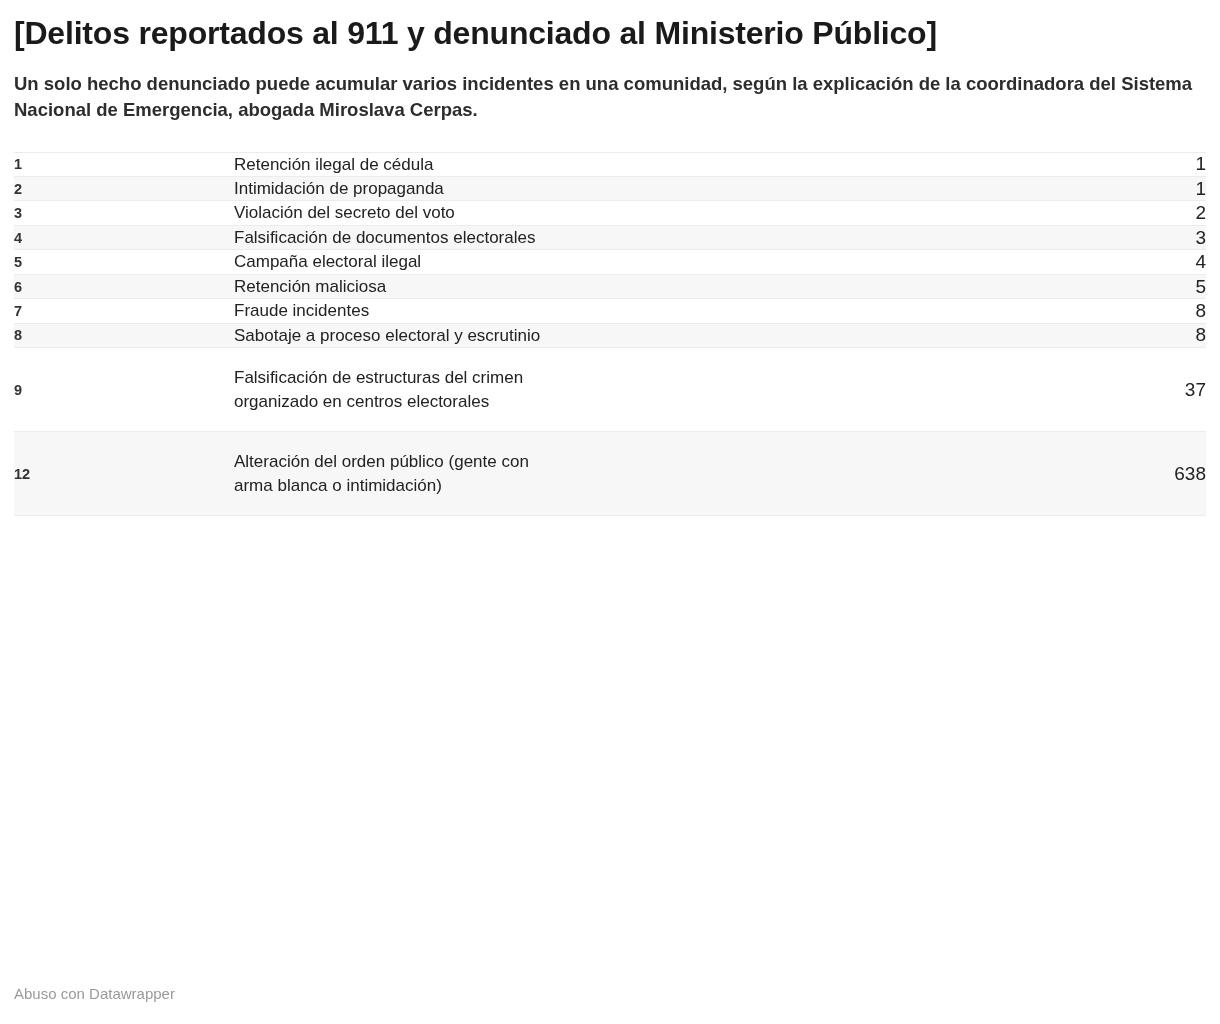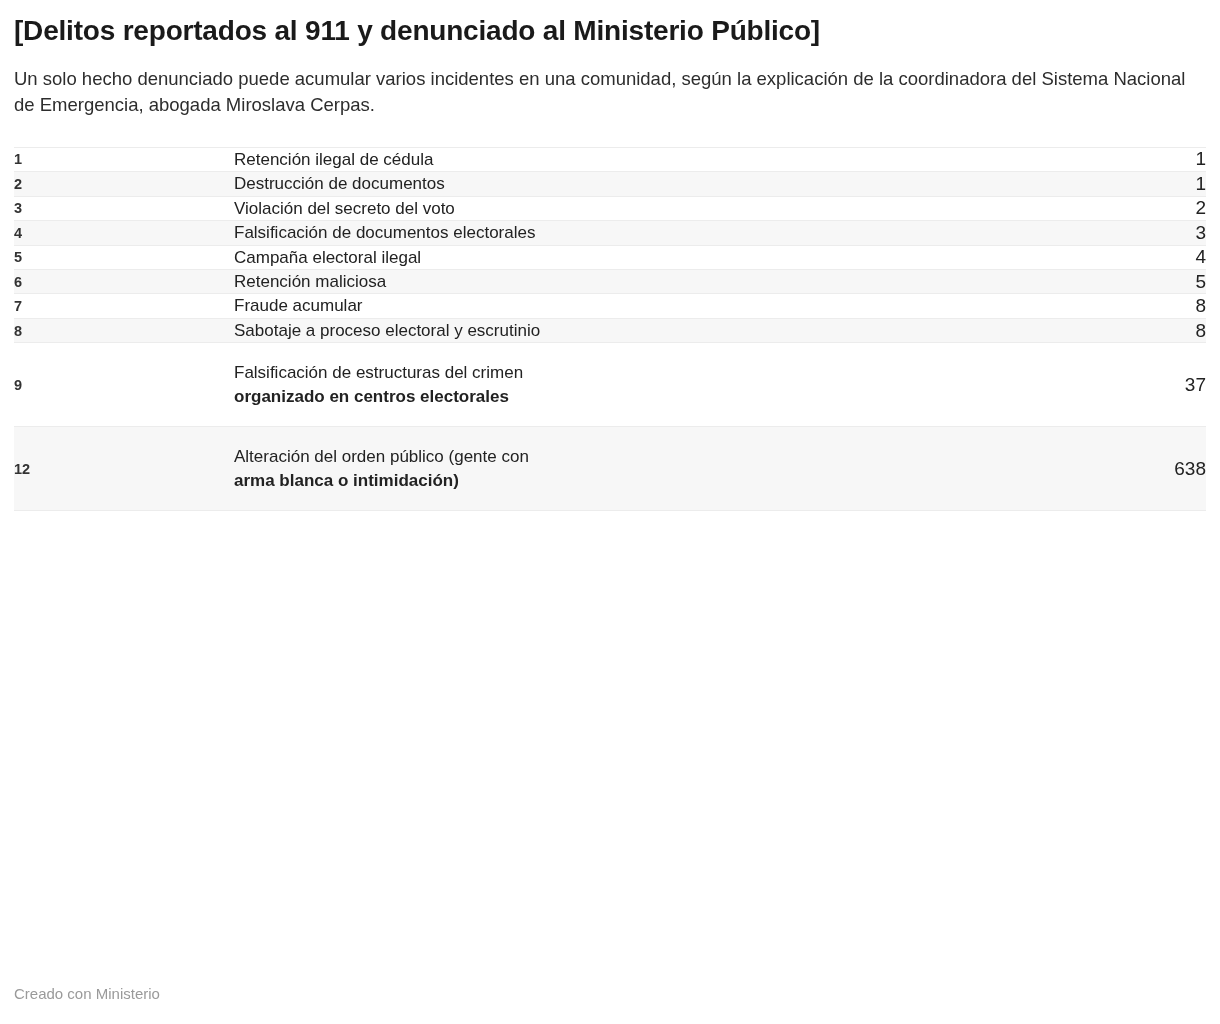--- a/index.html
+++ b/index.html
@@ -15,35 +15,35 @@
     color: #222222;
     overflow: hidden;
   }
   .page {
     width: 1220px;
     height: 1024px;
     padding: 10px 14px 0 14px;
     position: relative;
   }
   .title {
-    font-size: 28px;
+    font-size: 32px;
     font-weight: bold;
     line-height: 1.22;
     letter-spacing: -0.2px;
     color: #1a1a1a;
     margin: 4px 0 0 0;
     max-width: 1060px;
   }
   .subtitle {
     font-size: 18.5px;
     line-height: 1.42;
     color: #2d2d2d;
     margin: 18px 0 4px 0;
     max-width: 1200px;
-    font-weight: normal;
+    font-weight: bold;
   }
   .table {
     margin-top: 28px;
     width: 1192px;
     border-collapse: collapse;
     table-layout: fixed;
   }
   .table tr.alt td {
     background: #f7f7f7;
   }
@@ -82,21 +82,21 @@
     padding-top: 18px;
     padding-bottom: 18px;
   }
   .footer {
     position: absolute;
     left: 14px;
     bottom: 22px;
     font-size: 15px;
     color: #9a9a9a;
   }
-  .label-line2 { display: block; font-weight: bold; }
+  .label-line2 { display: block; }
 </style>
 </head>
 <body>
 
 <div class="page">
 
   <h1 class="title">[Delitos reportados al 911 y denunciado al Ministerio Público]</h1>
 
   <p class="subtitle">Un solo hecho denunciado puede acumular varios incidentes en una comunidad, según la explicación de la coordinadora del Sistema Nacional de Emergencia, abogada Miroslava Cerpas.</p>
 
@@ -107,21 +107,21 @@
         <td class="c-rank">1</td>
         <td class="c-label">
           <span>Retención ilegal de cédula</span>
         </td>
         <td class="c-value">1</td>
       </tr>
 
       <tr class="alt">
         <td class="c-rank">2</td>
         <td class="c-label">
-          <span>Destrucción de documentos</span>
+          <span>Intimidación de propaganda</span>
         </td>
         <td class="c-value">1</td>
       </tr>
 
       <tr>
         <td class="c-rank">3</td>
         <td class="c-label">
           <span>Violación del secreto del voto</span>
         </td>
         <td class="c-value">2</td>
@@ -147,21 +147,21 @@
         <td class="c-rank">6</td>
         <td class="c-label">
           <span>Retención maliciosa</span>
         </td>
         <td class="c-value">5</td>
       </tr>
 
       <tr>
         <td class="c-rank">7</td>
         <td class="c-label">
-          <span>Fraude acumular</span>
+          <span>Fraude incidentes</span>
         </td>
         <td class="c-value">8</td>
       </tr>
 
       <tr class="alt">
         <td class="c-rank">8</td>
         <td class="c-label">
           <span>Sabotaje a proceso electoral y escrutinio</span>
         </td>
         <td class="c-value">8</td>
@@ -183,15 +183,15 @@
         <td class="c-label">
           <span>Alteración del orden público (gente con</span>
           <span class="label-line2">arma blanca o intimidación)</span>
         </td>
         <td class="c-value">638</td>
       </tr>
 
     </tbody>
   </table>
 
-  <div class="footer">Creado con Ministerio</div>
+  <div class="footer">Abuso con Datawrapper</div>
 
 </div>
 
 </body></html>

